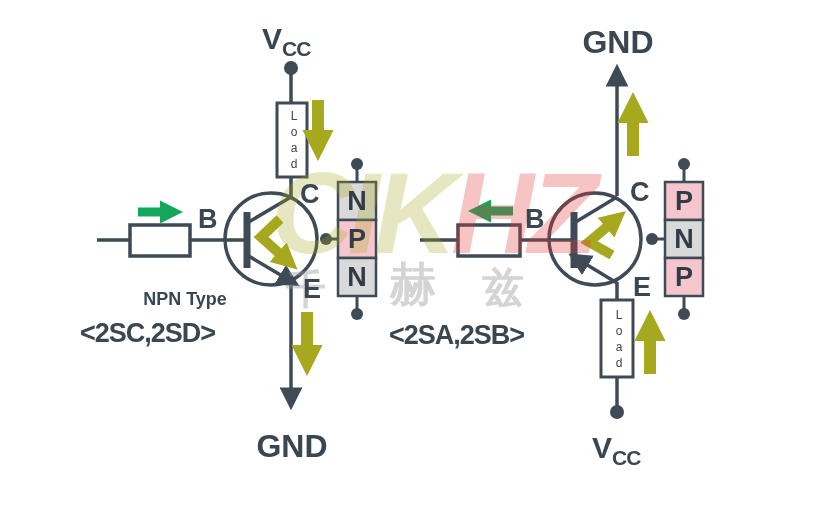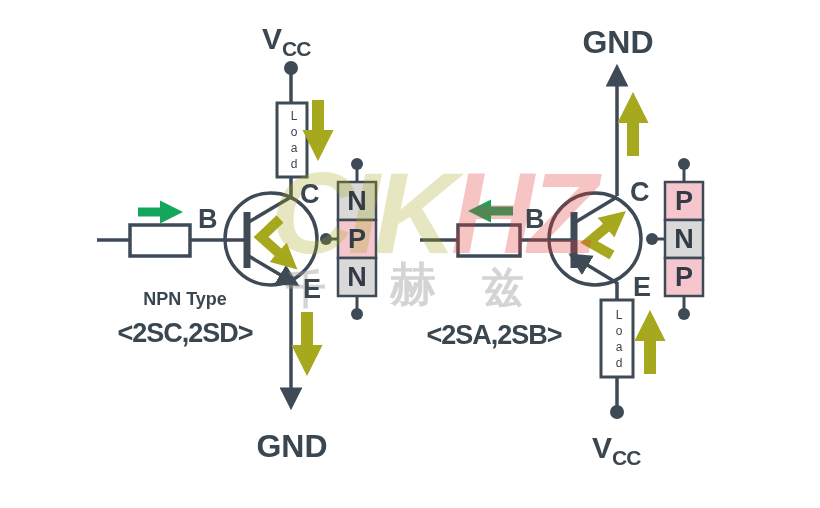--- a/index.html
+++ b/index.html
@@ -6,21 +6,21 @@
   #stage{position:relative;width:820px;height:508px;background:#ffffff;overflow:hidden;
          font-family:"Liberation Sans",sans-serif;}
   #circuit-svg{position:absolute;left:0;top:0;z-index:1;}
   .lbl{position:absolute;z-index:3;font-weight:bold;color:#3A4650;line-height:1;
        white-space:nowrap;}
   .supply{font-size:30px;}
   .supply .sub{font-size:21px;position:relative;top:7px;letter-spacing:-1px;}
   .gnd{font-size:32px;width:84px;text-align:center;letter-spacing:0px;}
   .pin{font-size:27px;}
   .typetitle{font-size:18px;width:180px;text-align:center;}
-  .typesub{font-size:27px;width:210px;text-align:center;letter-spacing:-1px;}
+  .typesub{font-size:27px;width:210px;letter-spacing:-1px;}
   .loadbox{position:absolute;z-index:3;display:flex;align-items:center;justify-content:center;}
   .loadbox .vtext{width:11px;word-break:break-all;text-align:right;font-weight:normal;
                   font-size:12px;line-height:16px;color:#3A4650;}
   .layer-letter{position:absolute;z-index:3;width:38px;height:38px;display:flex;
                 align-items:center;justify-content:center;font-weight:bold;font-size:27px;
                 color:#333B47;}
   #watermark{position:absolute;left:271px;top:156px;z-index:2;font-size:115px;
              font-style:italic;font-weight:bold;letter-spacing:-6px;line-height:1;
              pointer-events:none;}
   #watermark .wm-olive{color:rgba(166,168,27,0.28);}

